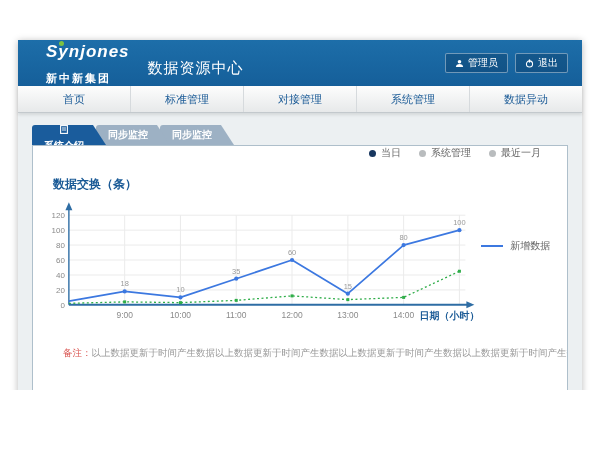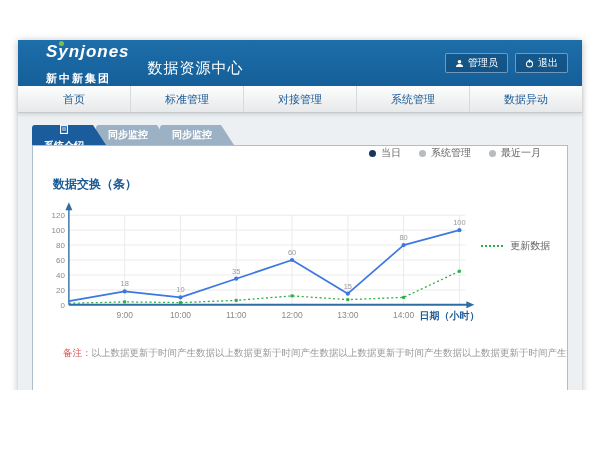--- a/index.html
+++ b/index.html
@@ -181,22 +181,22 @@
               <rect x="86.5" y="105.5" width="3" height="3" fill="#2fad49"></rect>
               <rect x="142.5" y="106.25" width="3" height="3" fill="#2fad49"></rect>
               <rect x="198.5" y="104" width="3" height="3" fill="#2fad49"></rect>
               <rect x="254.5" y="99.5" width="3" height="3" fill="#2fad49"></rect>
               <rect x="310.5" y="103.25" width="3" height="3" fill="#2fad49"></rect>
               <rect x="366.5" y="101" width="3" height="3" fill="#2fad49"></rect>
               <rect x="422.5" y="74.75" width="3" height="3" fill="#2fad49"></rect>
             </svg>
           <div class="legend">
             <div class="legend-item">
-              <span class="swatch dotted"></span>
-              <span>更新数据</span>
+              <span class="swatch"></span>
+              <span>新增数据</span>
             </div>
           </div>
         </div>
 
         <div class="note">
           <span class="note-label">备注：</span><span>以上数据更新于时间产生数据以上数据更新于时间产生数据以上数据更新于时间产生数据以上数据更新于时间产生数据以上数据更新于</span>
         </div>
       </div>
     </div>
 

